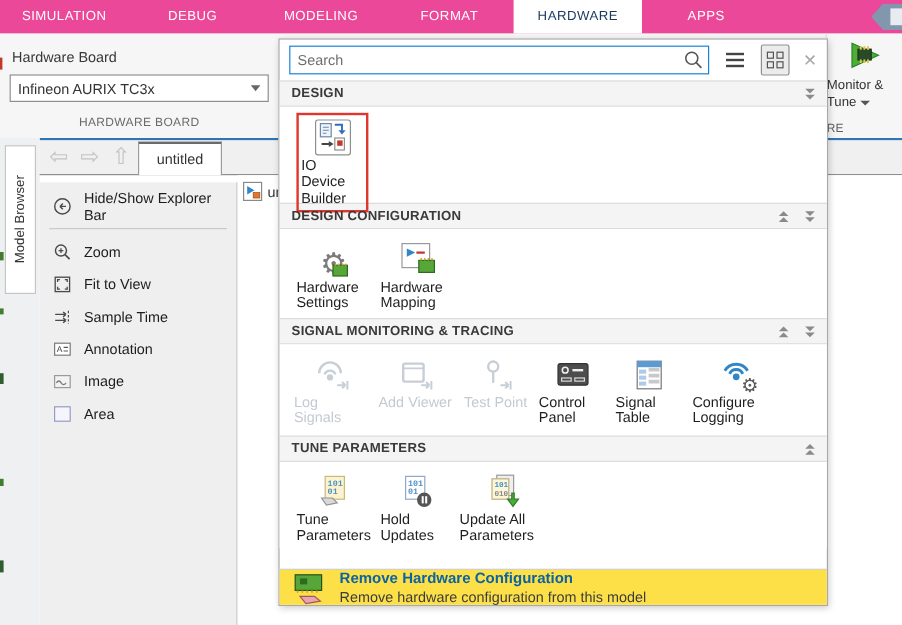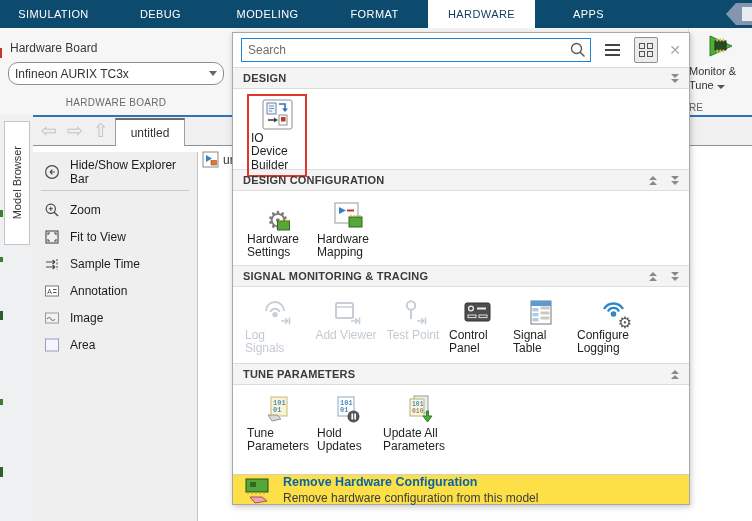--- a/index.html
+++ b/index.html
@@ -3,33 +3,33 @@
 <meta charset="utf-8">
 <style>
   * { margin:0; padding:0; box-sizing:border-box; }
   html,body { width:752px; height:521px; }
   body {
     position:relative; overflow:hidden; background:#fff;
     font-family:"Liberation Sans", sans-serif; -webkit-font-smoothing:antialiased;
   }
 
   
-  .ribbon { position:absolute; left:0; top:0; width:752px; height:28px; background:#0c4a6e; display:flex; align-items:stretch; }
+  .ribbon { position:absolute; left:0; top:0; width:752px; height:28px; background:#ec4899; display:flex; align-items:stretch; }
   .ribbon-tab { width:107px; display:flex; align-items:center; justify-content:center;
     color:#fff; font-size:11px; letter-spacing:.4px; cursor:default; }
   .ribbon-tab.active { background:#fff; color:#16395e; }
   .ribbon-corner { position:absolute; right:0; top:3px; width:26px; height:22px; background:#8297ad;
     clip-path:polygon(0 50%, 38% 0, 100% 0, 100% 100%, 38% 100%); }
   .ribbon-corner .inner { position:absolute; right:0; top:4px; width:10px; height:14px; background:#e8ecf1; }
 
   
   .toolstrip { position:absolute; left:0; top:28px; width:752px; height:87px; background:#f6f6f6; }
   .hb-label { position:absolute; left:10px; top:13px; font-size:12px; color:#383838; }
   .hb-select { position:absolute; left:8px; top:34px; width:216px; height:23px; background:#fff;
-    border:1px solid #8f8f8f; border-radius:10px; display:flex; align-items:center; padding:0 6px; }
+    border:1px solid #8f8f8f; border-radius:0; display:flex; align-items:center; padding:0 6px; }
   .hb-select .val { font-size:12px; color:#333; flex:1; }
   .hb-select .caret { width:0; height:0; border-left:4px solid transparent; border-right:4px solid transparent; border-top:5px solid #666; }
   .hb-section-label { position:absolute; left:0; top:69px; width:232px; text-align:center; font-size:10px; color:#6a6a6a; letter-spacing:.3px; }
   .ts-right { position:absolute; right:0; top:0; width:64px; height:87px; border-left:1px solid #ddd; display:flex; flex-direction:column; align-items:center; }
   .mt-label { font-size:11px; color:#333; text-align:left; line-height:1.25; margin-top:2px; }
   .mt-caret { display:inline-block; width:0; height:0; border-left:4px solid transparent; border-right:4px solid transparent; border-top:4px solid #555; margin-left:3px; }
   .ts-right-frag { position:absolute; left:689px; top:74px; font-size:10px; color:#5f5f5f; }
   .red-sliver { position:absolute; left:0; top:20px; width:2px; height:10px; background:#c0392b; }
 
   

